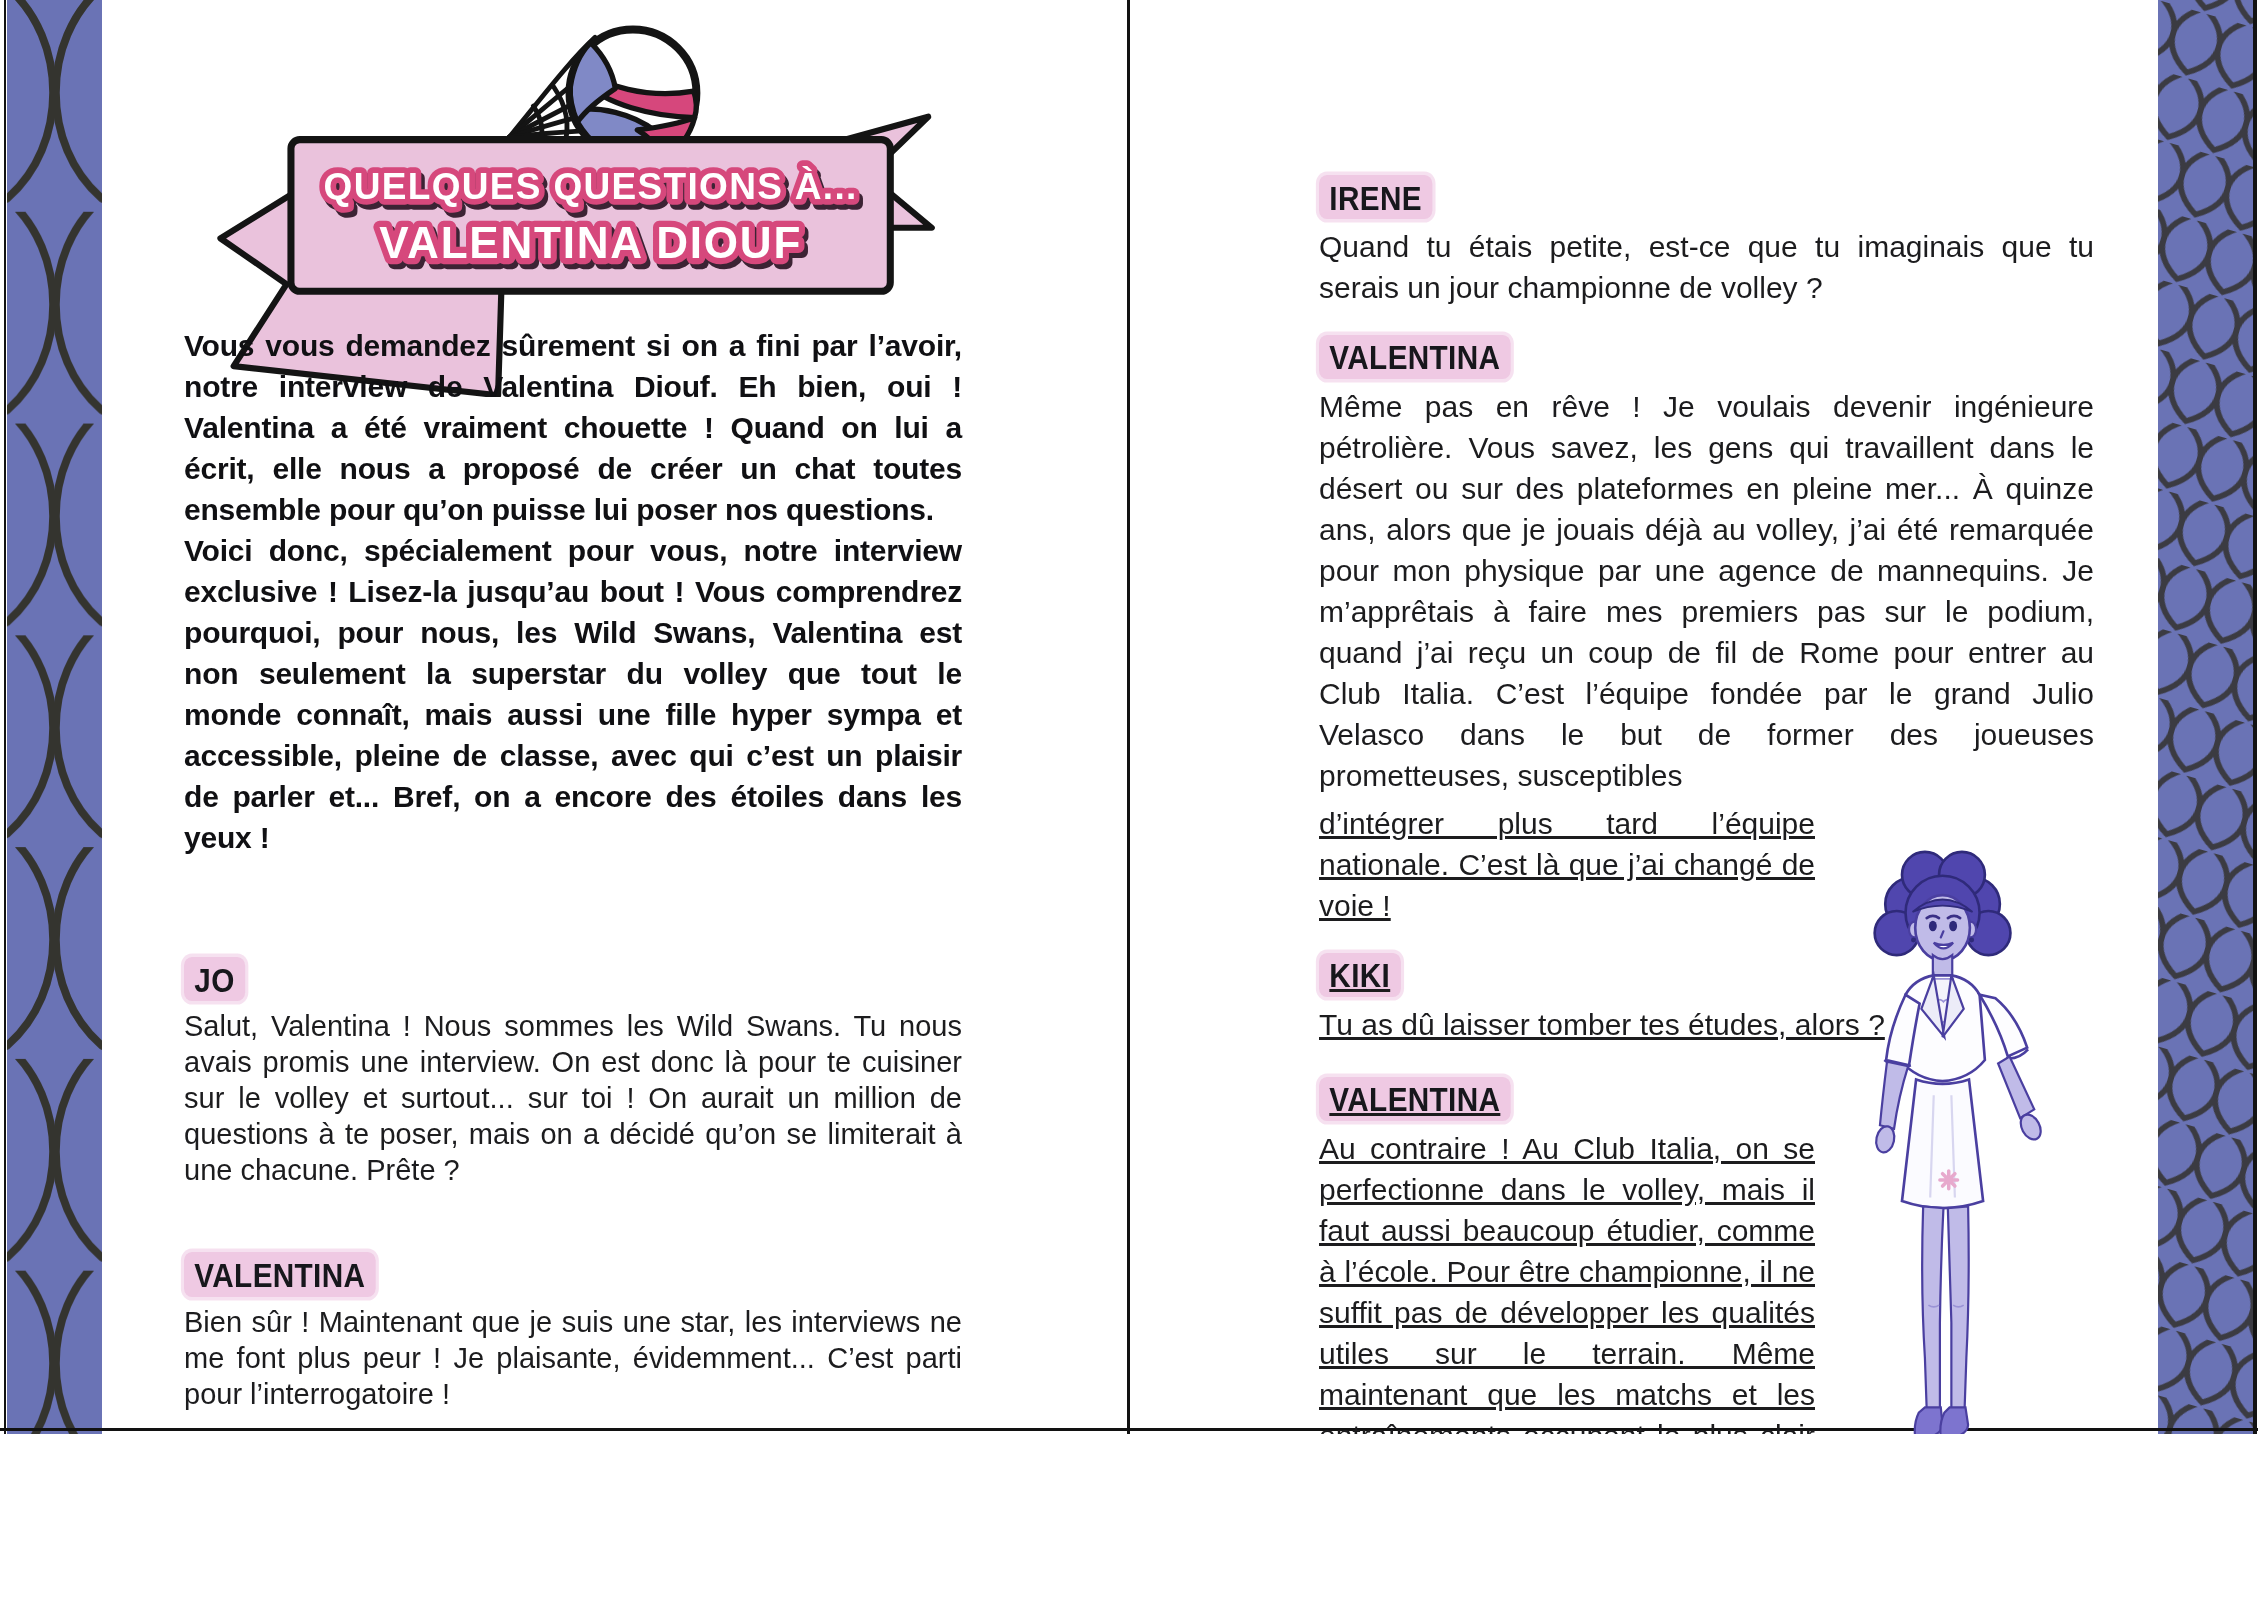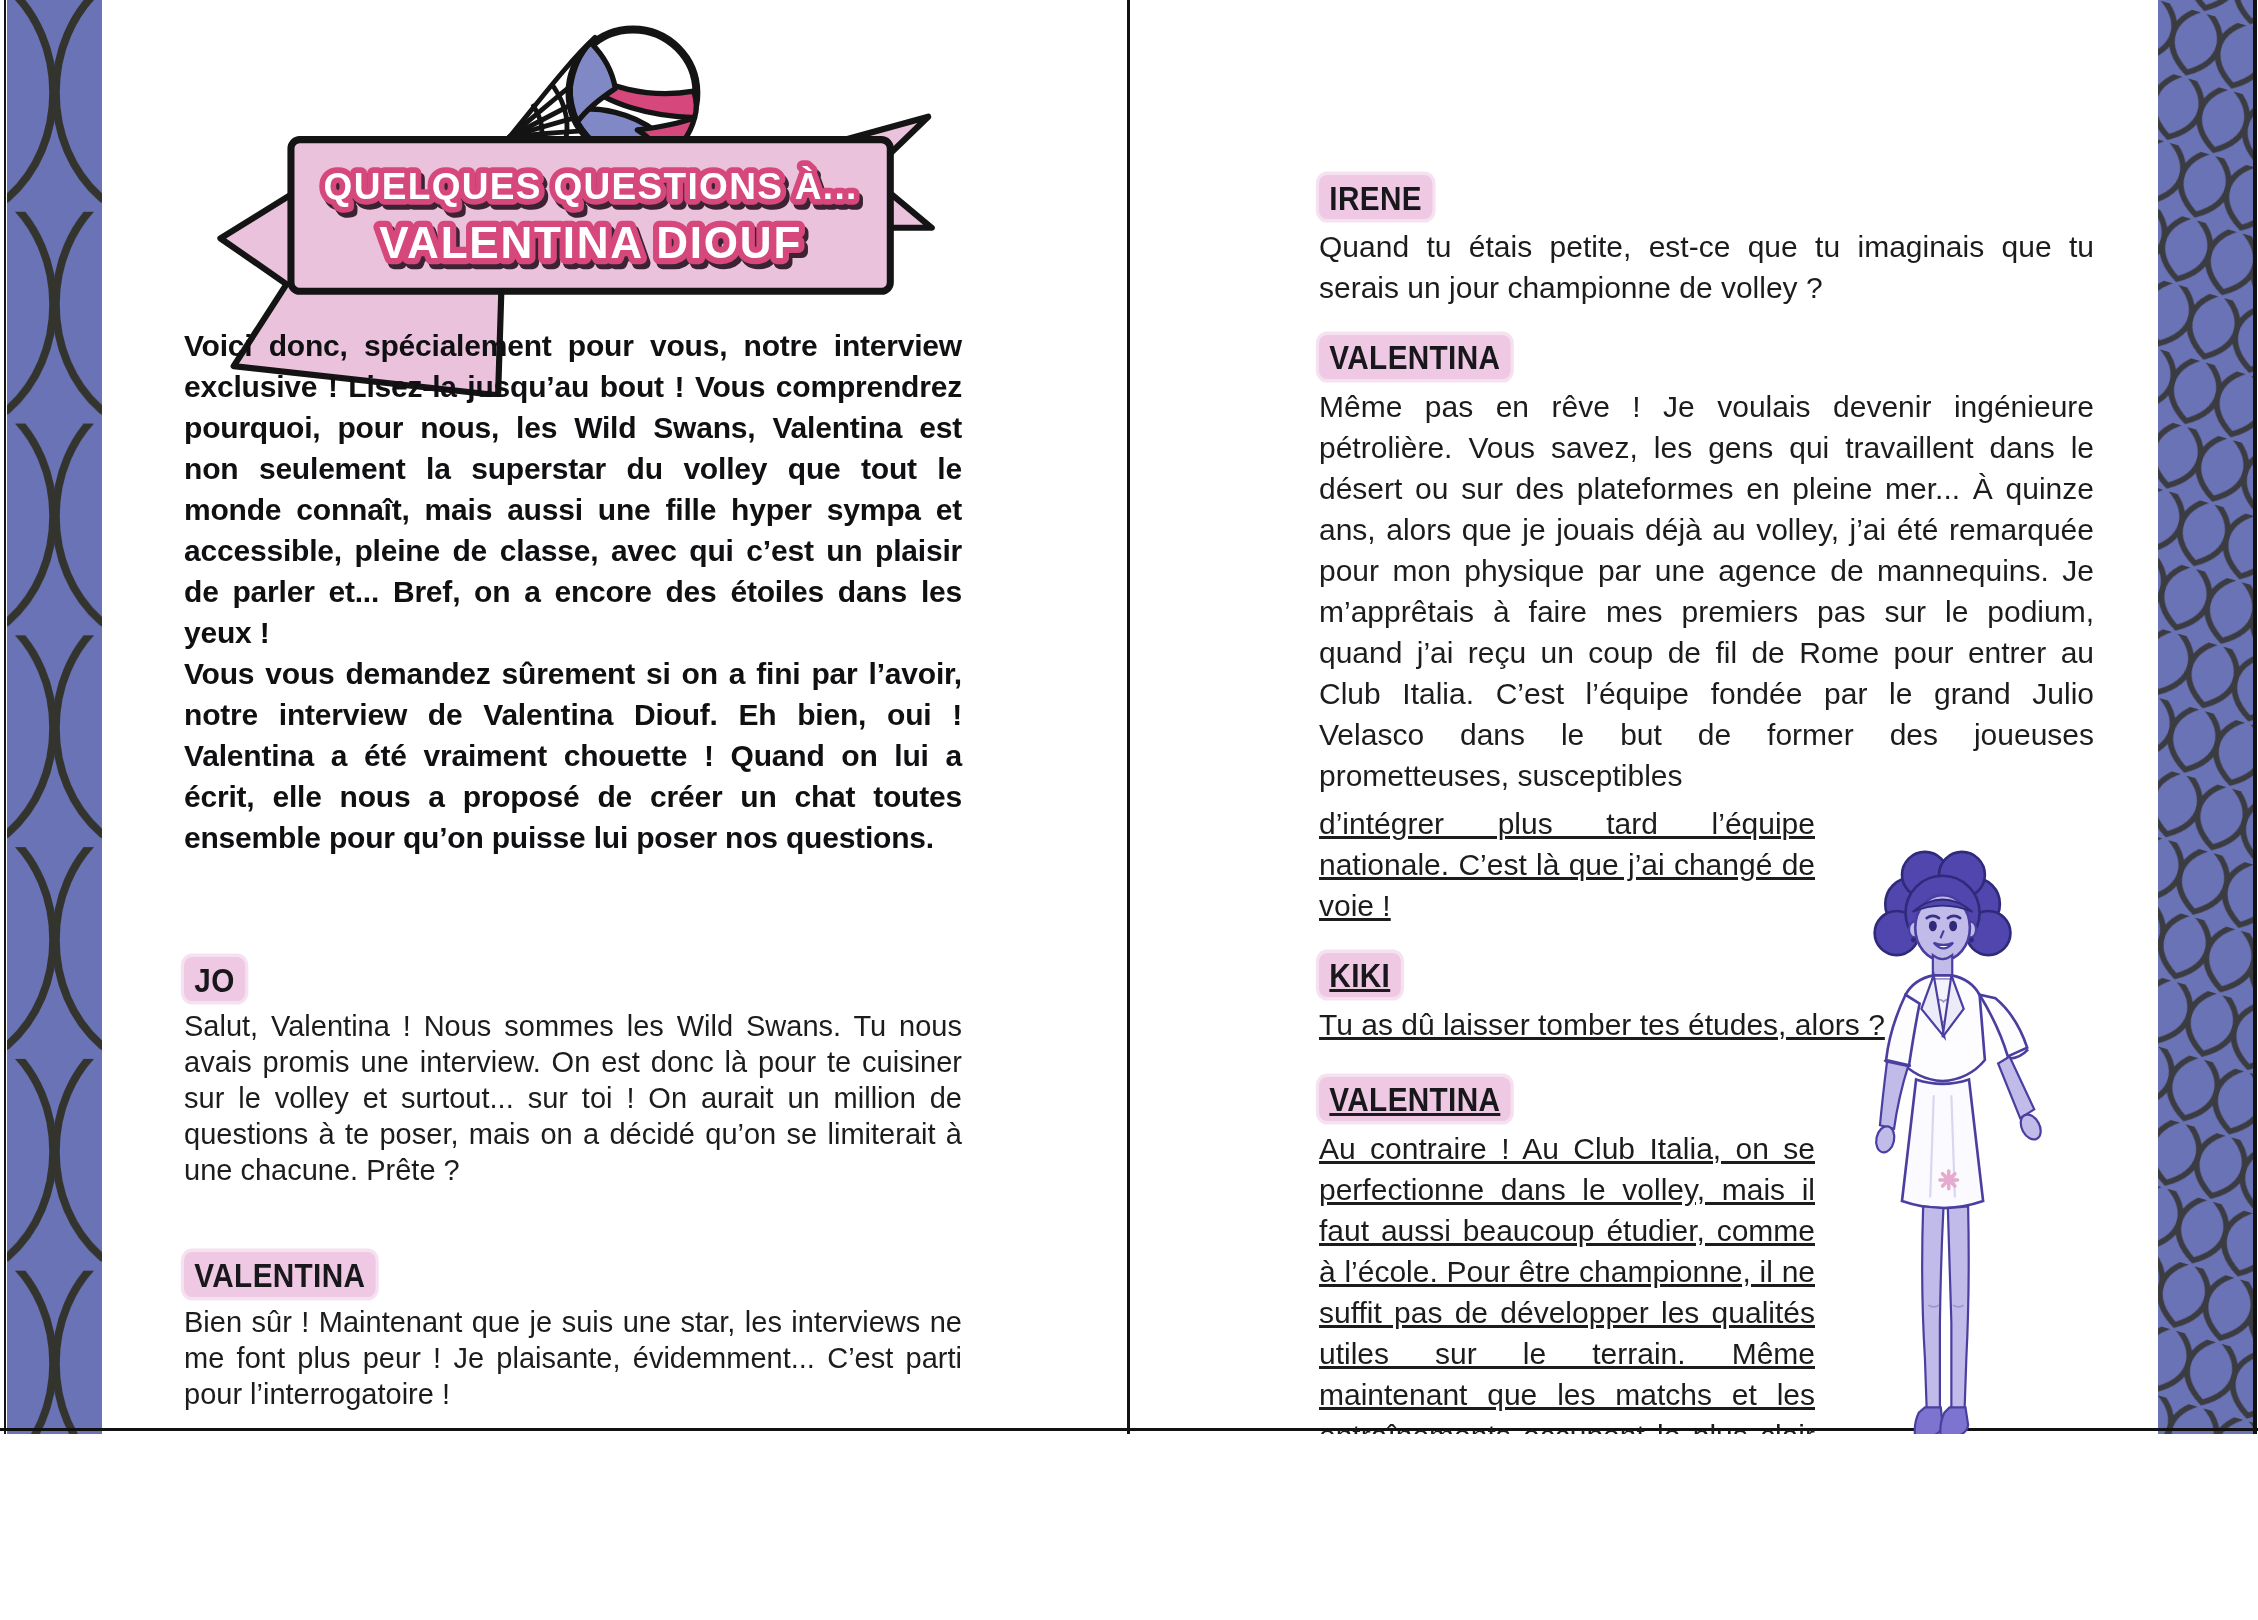--- a/index.html
+++ b/index.html
@@ -123,22 +123,22 @@
       <text x="449" y="278" font-size="50" letter-spacing="2" stroke-width="14">VALENTINA DIOUF</text>
     </g>
 
     <g font-family="Liberation Sans, sans-serif" font-weight="bold" text-anchor="middle" fill="#ffffff" stroke="#d6487c" stroke-linejoin="round" paint-order="stroke">
       <text x="445" y="205" font-size="42" letter-spacing="1.5" stroke-width="13">QUELQUES QUESTIONS À...</text>
       <text x="445" y="272" font-size="50" letter-spacing="2" stroke-width="14">VALENTINA DIOUF</text>
     </g>
   </svg>
 
   <div id="left-col" class="page-col">
+    <p class="intro">Vous vous demandez sûrement si on a fini par l’avoir, notre interview de Valentina Diouf. Eh bien, oui ! Valentina a été vraiment chouette ! Quand on lui a écrit, elle nous a proposé de créer un chat toutes ensemble pour qu’on puisse lui poser nos questions.</p>
     <p class="intro">Voici donc, spécialement pour vous, notre interview exclusive ! Lisez-la jusqu’au bout ! Vous comprendrez pourquoi, pour nous, les Wild Swans, Valentina est non seulement la superstar du volley que tout le monde connaît, mais aussi une fille hyper sympa et accessible, pleine de classe, avec qui c’est un plaisir de parler et... Bref, on a encore des étoiles dans les yeux !</p>
-    <p class="intro">Vous vous demandez sûrement si on a fini par l’avoir, notre interview de Valentina Diouf. Eh bien, oui ! Valentina a été vraiment chouette ! Quand on lui a écrit, elle nous a proposé de créer un chat toutes ensemble pour qu’on puisse lui poser nos questions.</p>
 
     <span class="chip mt-jo">JO</span>
     <p class="body">Salut, Valentina ! Nous sommes les Wild Swans. Tu nous avais promis une interview. On est donc là pour te cuisiner sur le volley et surtout... sur toi ! On aurait un million de questions à te poser, mais on a décidé qu’on se limiterait à une chacune. Prête ?</p>
 
     <span class="chip mt-val">VALENTINA</span>
     <p class="body">Bien sûr ! Maintenant que je suis une star, les interviews ne me font plus peur ! Je plaisante, évidemment... C’est parti pour l’interrogatoire !</p>
   </div>
 
   <div id="right-col" class="page-col">
     <span class="chip">IRENE</span>

